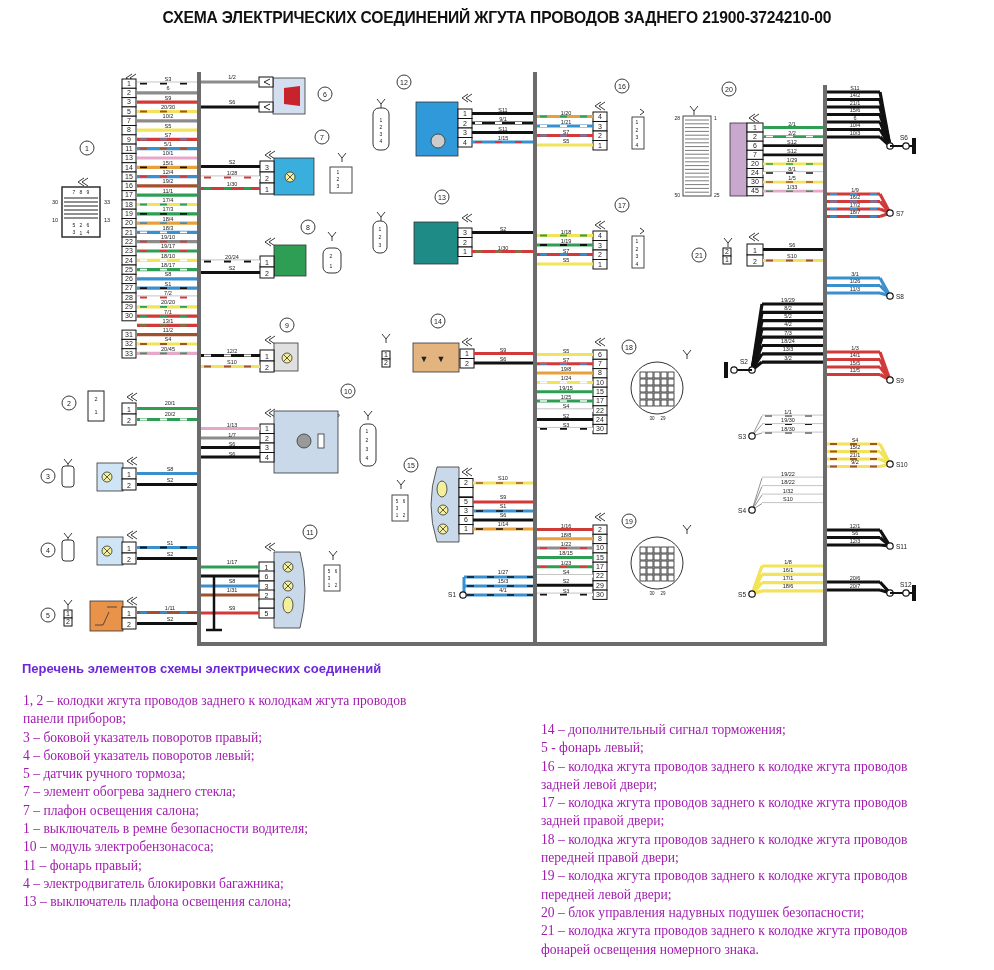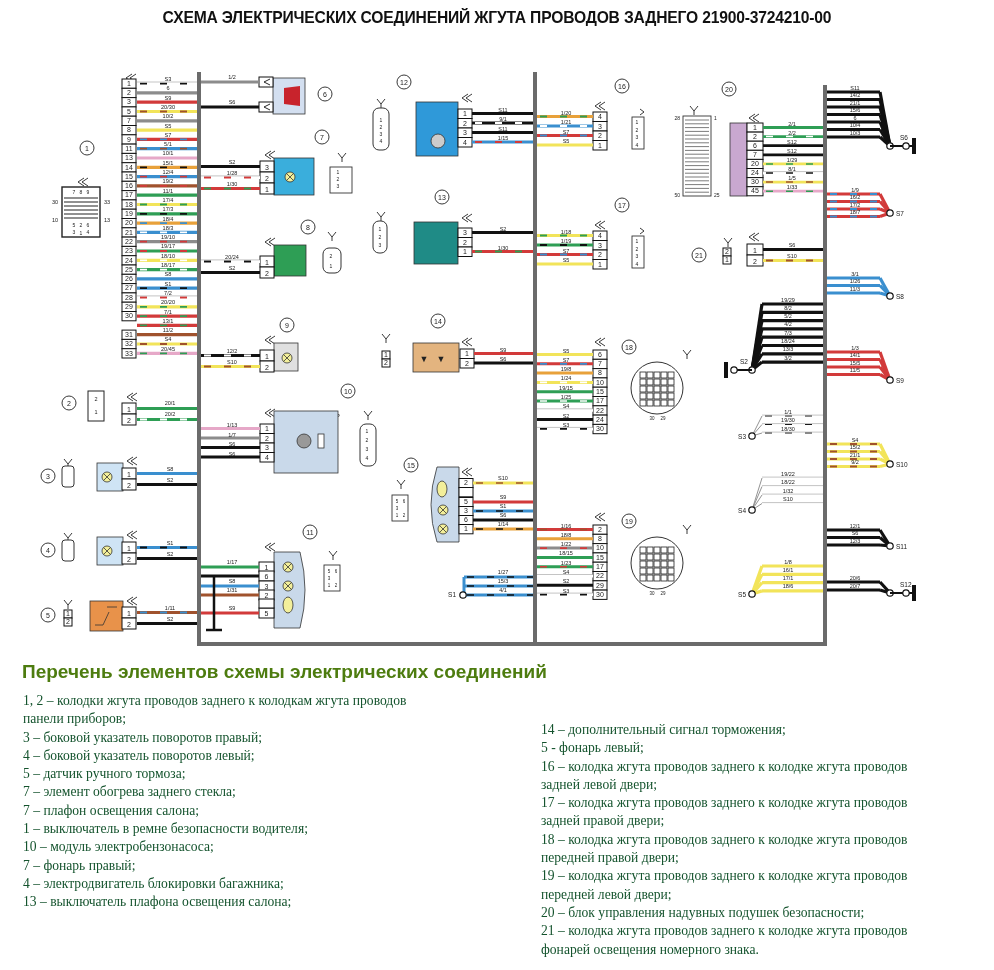--- a/index.html
+++ b/index.html
@@ -1,19 +1,19 @@
 <!DOCTYPE html>
 <html><head>
 <meta charset="utf-8">
 <style>
   body { margin:0; background:#fff; width:994px; height:970px; overflow:hidden; font-family:"Liberation Sans", sans-serif; }
   #title { position:absolute; left:0; top:8px; width:994px; text-align:center; font-weight:bold; font-size:17px; letter-spacing:-0.2px; color:#111; transform:scaleX(0.92); }
   #diagram { position:absolute; left:0; top:0; }
-  #legend-title { position:absolute; left:22px; top:661px; font-weight:bold; font-size:19px; color:#4d7c0f; }
-  .legend-col { position:absolute; top:692px; font-family:"Liberation Serif", serif; font-size:13.6px; line-height:18.3px; color:#14532d; }
+  #legend-title { position:absolute; left:22px; top:661px; font-weight:bold; font-size:13px; color:#6d28d9; }
+  .legend-col { position:absolute; top:692px; font-family:"Liberation Serif", serif; font-size:13.6px; line-height:18.3px; color:#a21caf; }
   #legend-left { left:23px; width:490px; }
   #legend-right { left:541px; width:470px;margin-top:29px; }
   .legend-line { white-space:nowrap; }
   svg text { font-family:"Liberation Sans", sans-serif; }
 </style>
 </head>
 <body>
 
 <div id="title">СХЕМА ЭЛЕКТРИЧЕСКИХ СОЕДИНЕНИЙ ЖГУТА ПРОВОДОВ ЗАДНЕГО 21900-3724210-00</div>
 
@@ -992,21 +992,21 @@
 <div id="legend-left" class="legend-col">
     <div class="legend-line">1, 2 – колодки жгута проводов заднего к колодкам жгута проводов</div>
     <div class="legend-line">панели приборов;</div>
     <div class="legend-line">3 – боковой указатель поворотов правый;</div>
     <div class="legend-line">4 – боковой указатель поворотов левый;</div>
     <div class="legend-line">5 – датчик ручного тормоза;</div>
     <div class="legend-line">7 – элемент обогрева заднего стекла;</div>
     <div class="legend-line">7 – плафон освещения салона;</div>
     <div class="legend-line">1 – выключатель в ремне безопасности водителя;</div>
     <div class="legend-line">10 – модуль электробензонасоса;</div>
-    <div class="legend-line">7 – фонарь правый;</div>
+    <div class="legend-line">11 – фонарь правый;</div>
     <div class="legend-line">4 – электродвигатель блокировки багажника;</div>
     <div class="legend-line">13 – выключатель плафона освещения салона;</div>
   </div>
 <div id="legend-right" class="legend-col">
     <div class="legend-line">14 – дополнительный сигнал торможения;</div>
     <div class="legend-line">5 - фонарь левый;</div>
     <div class="legend-line">16 – колодка жгута проводов заднего к колодке жгута проводов</div>
     <div class="legend-line">задней левой двери;</div>
     <div class="legend-line">17 – колодка жгута проводов заднего к колодке жгута проводов</div>
     <div class="legend-line">задней правой двери;</div>

